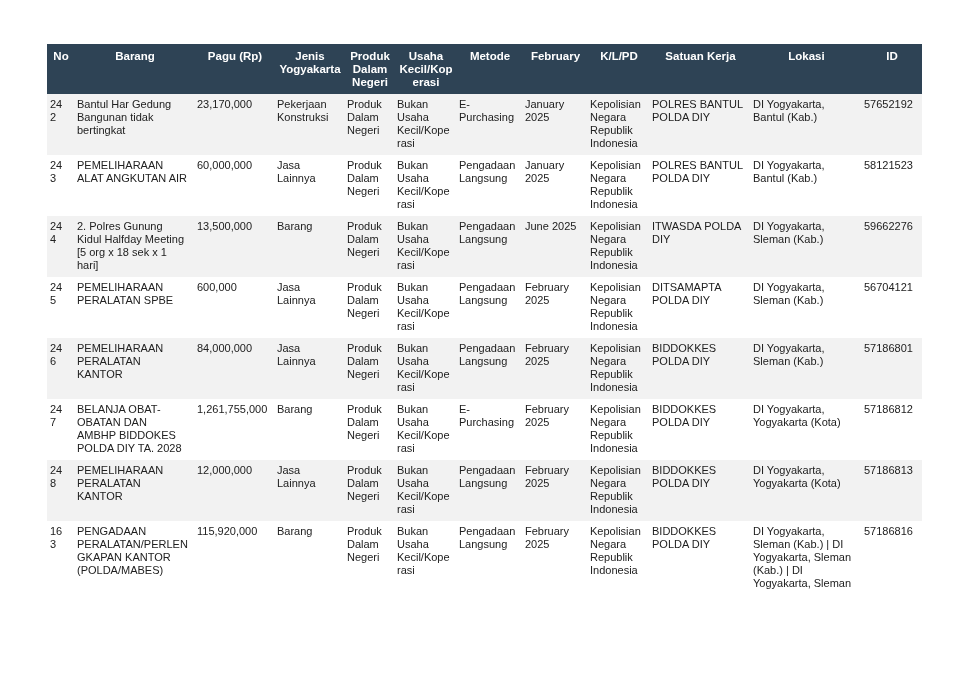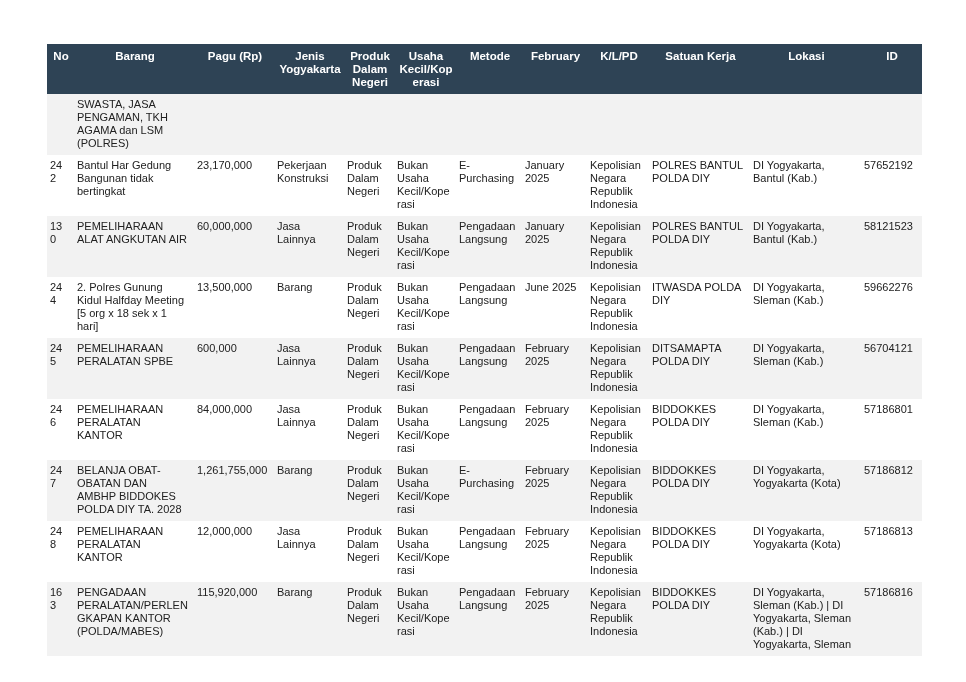--- a/index.html
+++ b/index.html
@@ -82,49 +82,35 @@
           <th>Metode</th>
           <th>February</th>
           <th>K/L/PD</th>
           <th>Satuan Kerja</th>
           <th>Lokasi</th>
           <th>ID</th>
         </tr>
     </thead>
     <tbody>
         <tr>
-          <td class="col-no"></td>
-          <td class="col-paket">SWASTA, JASA PENGAMAN, TKH AGAMA dan LSM (POLRES)</td>
-          <td class="col-pagu"></td>
-          <td class="col-jenis-pengadaan"></td>
-          <td class="col-produk-dalam-negeri"></td>
-          <td class="col-usaha-kecil-koperasi"></td>
-          <td class="col-metode"></td>
-          <td class="col-pemilihan"></td>
-          <td class="col-kl-pd"></td>
-          <td class="col-satuan-kerja"></td>
-          <td class="col-lokasi"></td>
-          <td class="col-id"></td>
-        </tr>
-        <tr>
           <td class="col-no">242</td>
           <td class="col-paket">Bantul Har Gedung Bangunan tidak bertingkat</td>
           <td class="col-pagu">23,170,000</td>
           <td class="col-jenis-pengadaan">Pekerjaan Konstruksi</td>
           <td class="col-produk-dalam-negeri">Produk Dalam Negeri</td>
           <td class="col-usaha-kecil-koperasi">Bukan Usaha Kecil/Koperasi</td>
           <td class="col-metode">E-Purchasing</td>
           <td class="col-pemilihan">January 2025</td>
           <td class="col-kl-pd">Kepolisian Negara Republik Indonesia</td>
           <td class="col-satuan-kerja">POLRES BANTUL POLDA DIY</td>
           <td class="col-lokasi">DI Yogyakarta, Bantul (Kab.)</td>
           <td class="col-id">57652192</td>
         </tr>
         <tr>
-          <td class="col-no">130</td>
+          <td class="col-no">243</td>
           <td class="col-paket">PEMELIHARAAN ALAT ANGKUTAN AIR</td>
           <td class="col-pagu">60,000,000</td>
           <td class="col-jenis-pengadaan">Jasa Lainnya</td>
           <td class="col-produk-dalam-negeri">Produk Dalam Negeri</td>
           <td class="col-usaha-kecil-koperasi">Bukan Usaha Kecil/Koperasi</td>
           <td class="col-metode">Pengadaan Langsung</td>
           <td class="col-pemilihan">January 2025</td>
           <td class="col-kl-pd">Kepolisian Negara Republik Indonesia</td>
           <td class="col-satuan-kerja">POLRES BANTUL POLDA DIY</td>
           <td class="col-lokasi">DI Yogyakarta, Bantul (Kab.)</td>

